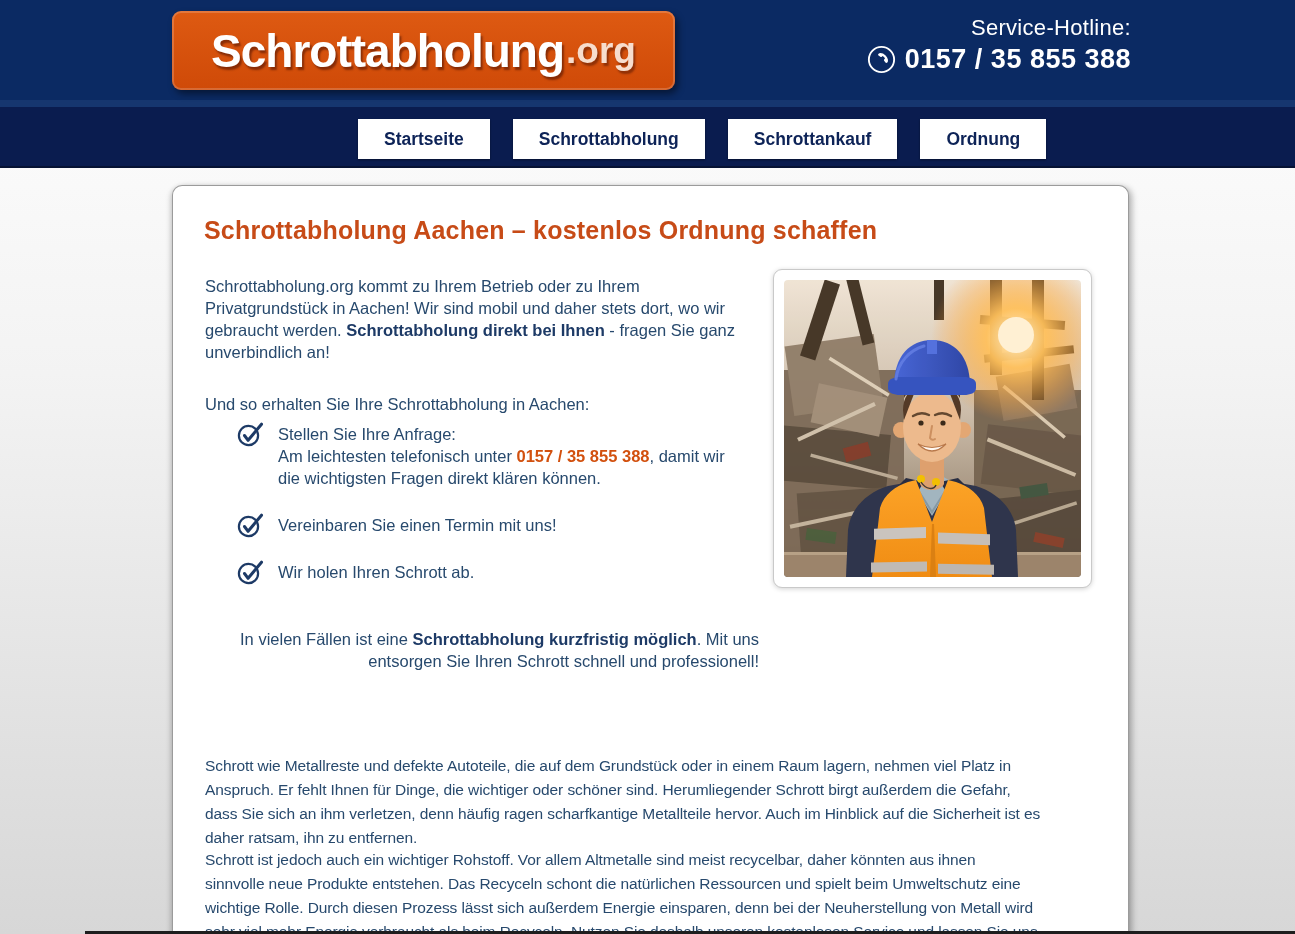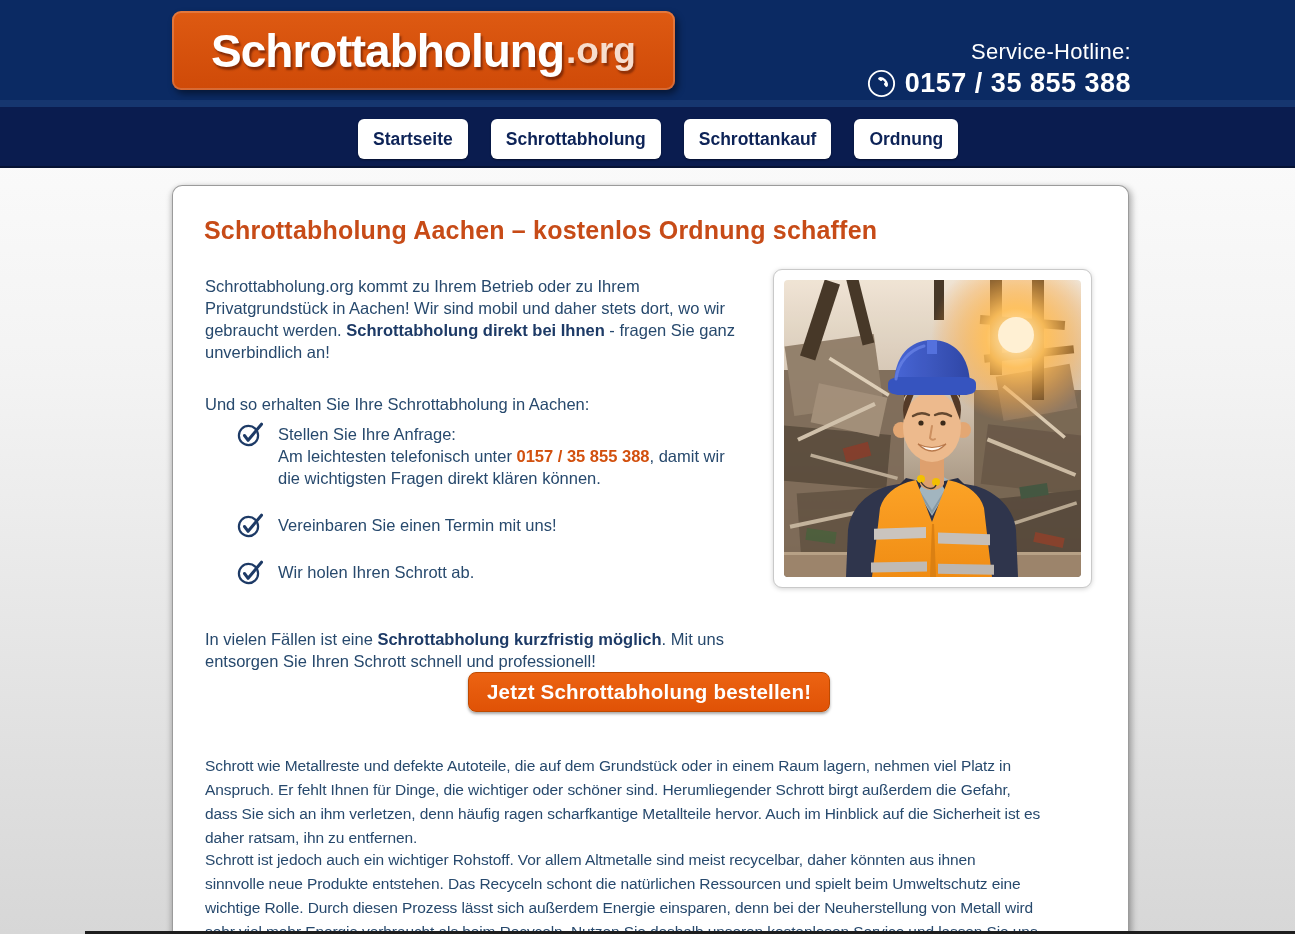--- a/index.html
+++ b/index.html
@@ -16,29 +16,29 @@
   .logo{
     position:absolute;left:172px;top:11px;width:503px;height:79px;z-index:4;
     background:linear-gradient(180deg,#de5a12 0%,#cf4a08 100%);
     border-radius:9px;display:flex;align-items:center;justify-content:center;
     box-shadow:inset 0 0 0 2px rgba(255,255,255,0.18), 3px 4px 7px rgba(0,0,0,0.45);
     cursor:pointer;text-decoration:none;
   }
   .logo .main{color:#ffffff;font-weight:bold;font-size:46px;letter-spacing:-1px;text-shadow:2px 3px 2px rgba(60,10,0,0.5);}
   .logo .suffix{color:#f7ddcd;font-weight:bold;font-size:37px;margin-left:2px;text-shadow:2px 3px 2px rgba(60,10,0,0.45);}
   .hotline{position:absolute;right:164px;top:15px;z-index:4;text-align:right;color:#ffffff;}
-  .hotline .label{font-size:22px;letter-spacing:0.3px;display:block;margin-bottom:3px;margin-top:24px;}
+  .hotline .label{font-size:22px;letter-spacing:0.3px;display:block;margin-bottom:3px;}
   .hotline .phone-row{display:flex;align-items:center;justify-content:flex-end;gap:9px;}
   .hotline .phone{font-size:27px;font-weight:bold;letter-spacing:0.5px;}
   .phone-icon{width:29px;height:29px;display:inline-block;}
   
   .nav{position:absolute;left:358px;top:119px;display:flex;gap:23px;z-index:4;}
   .nav-item{
     background:#ffffff;color:#0d2357;font-weight:bold;font-size:17.5px;
-    border:none;border-radius:6px;padding:0 15px;height:40px;line-height:40px;
+    border:none;border-radius:0;padding:0 26px;height:40px;line-height:40px;
     cursor:pointer;font-family:"Liberation Sans", sans-serif;box-shadow:0 1px 2px rgba(0,0,0,0.4);
   }
   
   .card{
     position:absolute;left:172px;top:185px;width:957px;height:749px;z-index:2;
     background:#ffffff;border:1px solid #9b9b9b;border-bottom:none;
     border-radius:10px 10px 0 0;
     box-shadow:3px 2px 6px rgba(0,0,0,0.28), -2px 2px 5px rgba(0,0,0,0.15);
     box-sizing:border-box;
   }
@@ -48,21 +48,21 @@
   }
   .copy{color:#27496d;font-size:16.5px;line-height:22px;white-space:pre-line;}
   .intro{position:absolute;left:32px;top:72px;width:560px;}
   .steps-lead{position:absolute;left:32px;top:190px;width:560px;}
   b.navy{color:#1d3a66;}
   .check-item{position:absolute;left:64px;display:flex;gap:14px;}
   .check-item .txt{width:480px;}
   .ci-1{top:237px;} .ci-2{top:328px;} .ci-3{top:375px;}
   .check-icon{width:27px;height:27px;flex:0 0 27px;margin-top:-2px;}
   .phone-link{color:#d2500e;font-weight:bold;cursor:pointer;}
-  .summary{position:absolute;left:32px;top:425px;width:560px;}
+  .summary{position:absolute;left:26px;top:425px;width:560px;text-align:right;}
   .cta{
     position:absolute;left:295px;top:486px;height:40px;padding:0 18px;
     background:linear-gradient(180deg,#ec6312 0%,#e05206 100%);
     border:1px solid #bf4a00;border-radius:8px;cursor:pointer;
     color:#ffffff;font-weight:bold;font-size:20.5px;font-family:"Liberation Sans", sans-serif;
     box-shadow:0 2px 3px rgba(0,0,0,0.35);letter-spacing:0.2px;
   }
   .para-a{position:absolute;left:32px;top:542px;width:905px;font-size:15.5px;line-height:24px;letter-spacing:-0.1px;margin-top:26px;}
   .para-b{position:absolute;left:32px;top:646px;width:905px;font-size:15.5px;line-height:24px;letter-spacing:-0.1px;}
   
@@ -148,21 +148,20 @@
         <circle cx="11.5" cy="14.5" r="9.6" fill="none" stroke="#1d3a66" stroke-width="2.2"></circle>
         <path d="M7.5 14.5 l3.6 4.8 L24.5 3.2" fill="none" stroke="#1d3a66" stroke-width="3" stroke-linecap="round" stroke-linejoin="round"></path>
       </svg>
     </span>
     <span class="copy txt">Vereinbaren Sie einen Termin mit uns!</span>
   </div>
 
   <p class="copy summary"><span>In vielen Fällen ist eine </span><b class="navy">Schrottabholung kurzfristig möglich</b><span>. Mit uns
 entsorgen Sie Ihren Schrott schnell und professionell!</span></p>
 
-  <button class="cta">Jetzt Schrottabholung bestellen!</button>
 
   <p class="copy para-a">Schrott wie Metallreste und defekte Autoteile, die auf dem Grundstück oder in einem Raum lagern, nehmen viel Platz in
 Anspruch. Er fehlt Ihnen für Dinge, die wichtiger oder schöner sind. Herumliegender Schrott birgt außerdem die Gefahr,
 dass Sie sich an ihm verletzen, denn häufig ragen scharfkantige Metallteile hervor. Auch im Hinblick auf die Sicherheit ist es
 daher ratsam, ihn zu entfernen.</p>
 
   <p class="copy para-b"><span>Schrott ist jedoch auch ein wichtiger Rohstoff. Vor allem Altmetalle sind meist recycelbar, daher könnten aus ihnen
 sinnvolle neue Produkte entstehen. Das Recyceln schont die natürlichen Ressourcen und spielt beim Umweltschutz eine
 wichtige Rolle. Durch diesen Prozess lässt sich außerdem Energie einsparen, denn bei der Neuherstellung von Metall wird
 sehr viel mehr Energie verbraucht als beim Recyceln. Nutzen Sie deshalb unseren kostenlosen Service und lassen Sie uns

